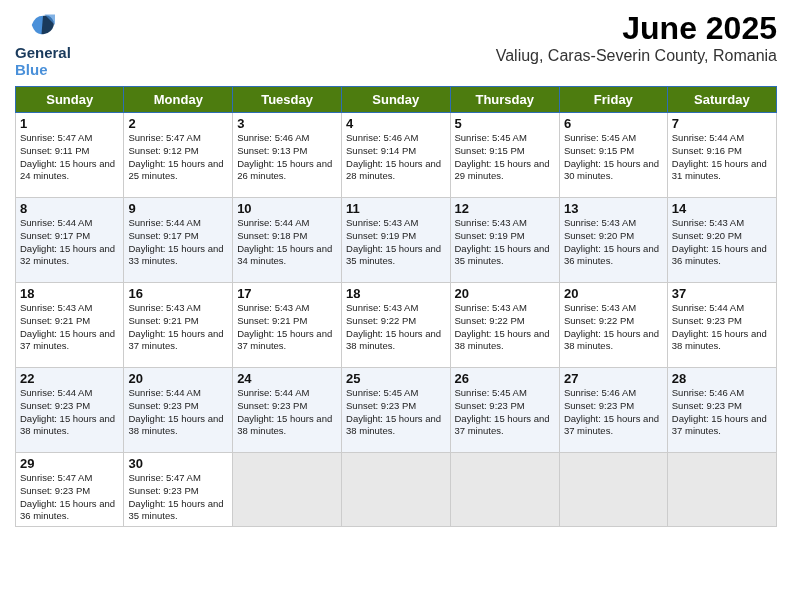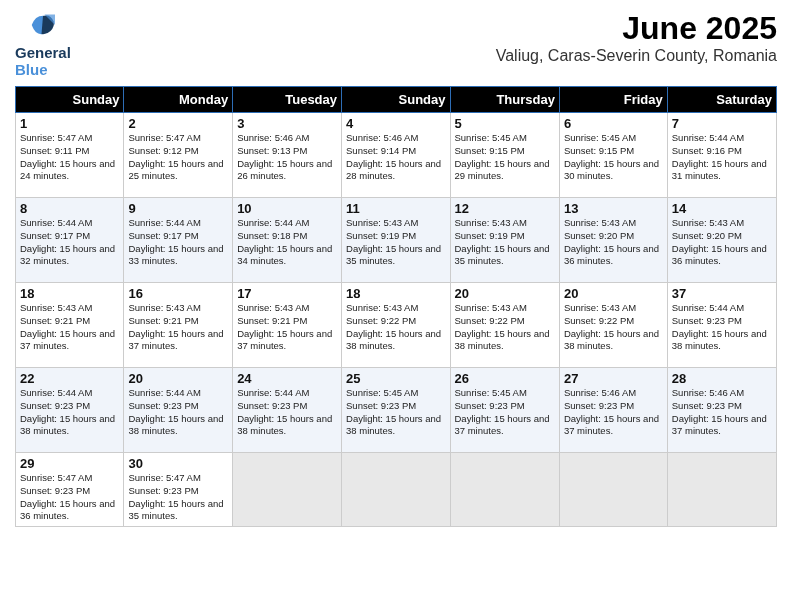--- a/index.html
+++ b/index.html
@@ -42,26 +42,26 @@
     .subtitle {
       font-size: 16px;
       color: #333;
     }
     .calendar {
       width: 100%;
       border-collapse: collapse;
       border: 1px solid #ccc;
     }
     .calendar th {
-      background: #000000;
+      background: #4d7c0f;
       color: #fff;
       font-size: 13px;
       font-weight: bold;
       padding: 5px 4px;
-      text-align: right;
+      text-align: center;
       border: 1px solid #2d6db5;
     }
     .calendar td {
       border: 1px solid #ccc;
       vertical-align: top;
       padding: 3px 4px;
       width: 113px;
       height: 85px;
       background: #fff;
     }

